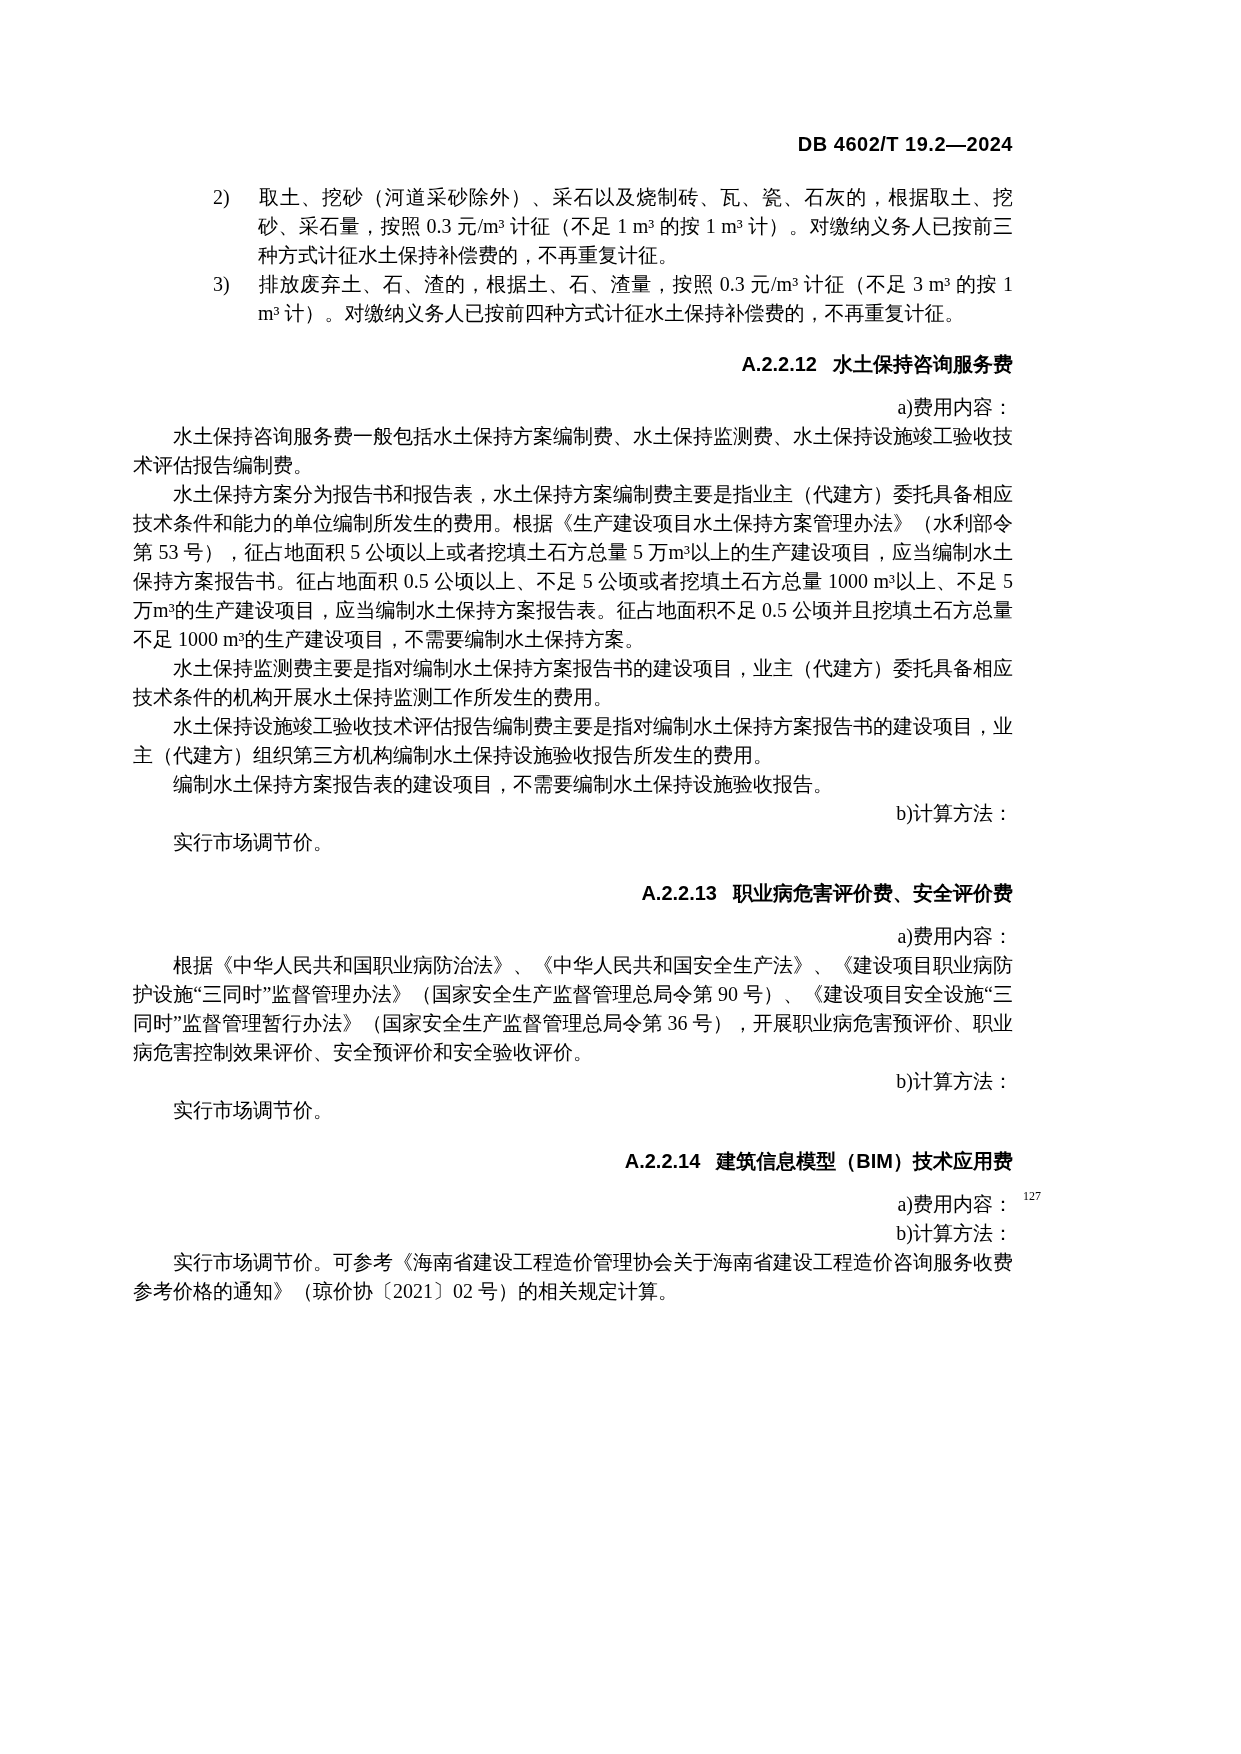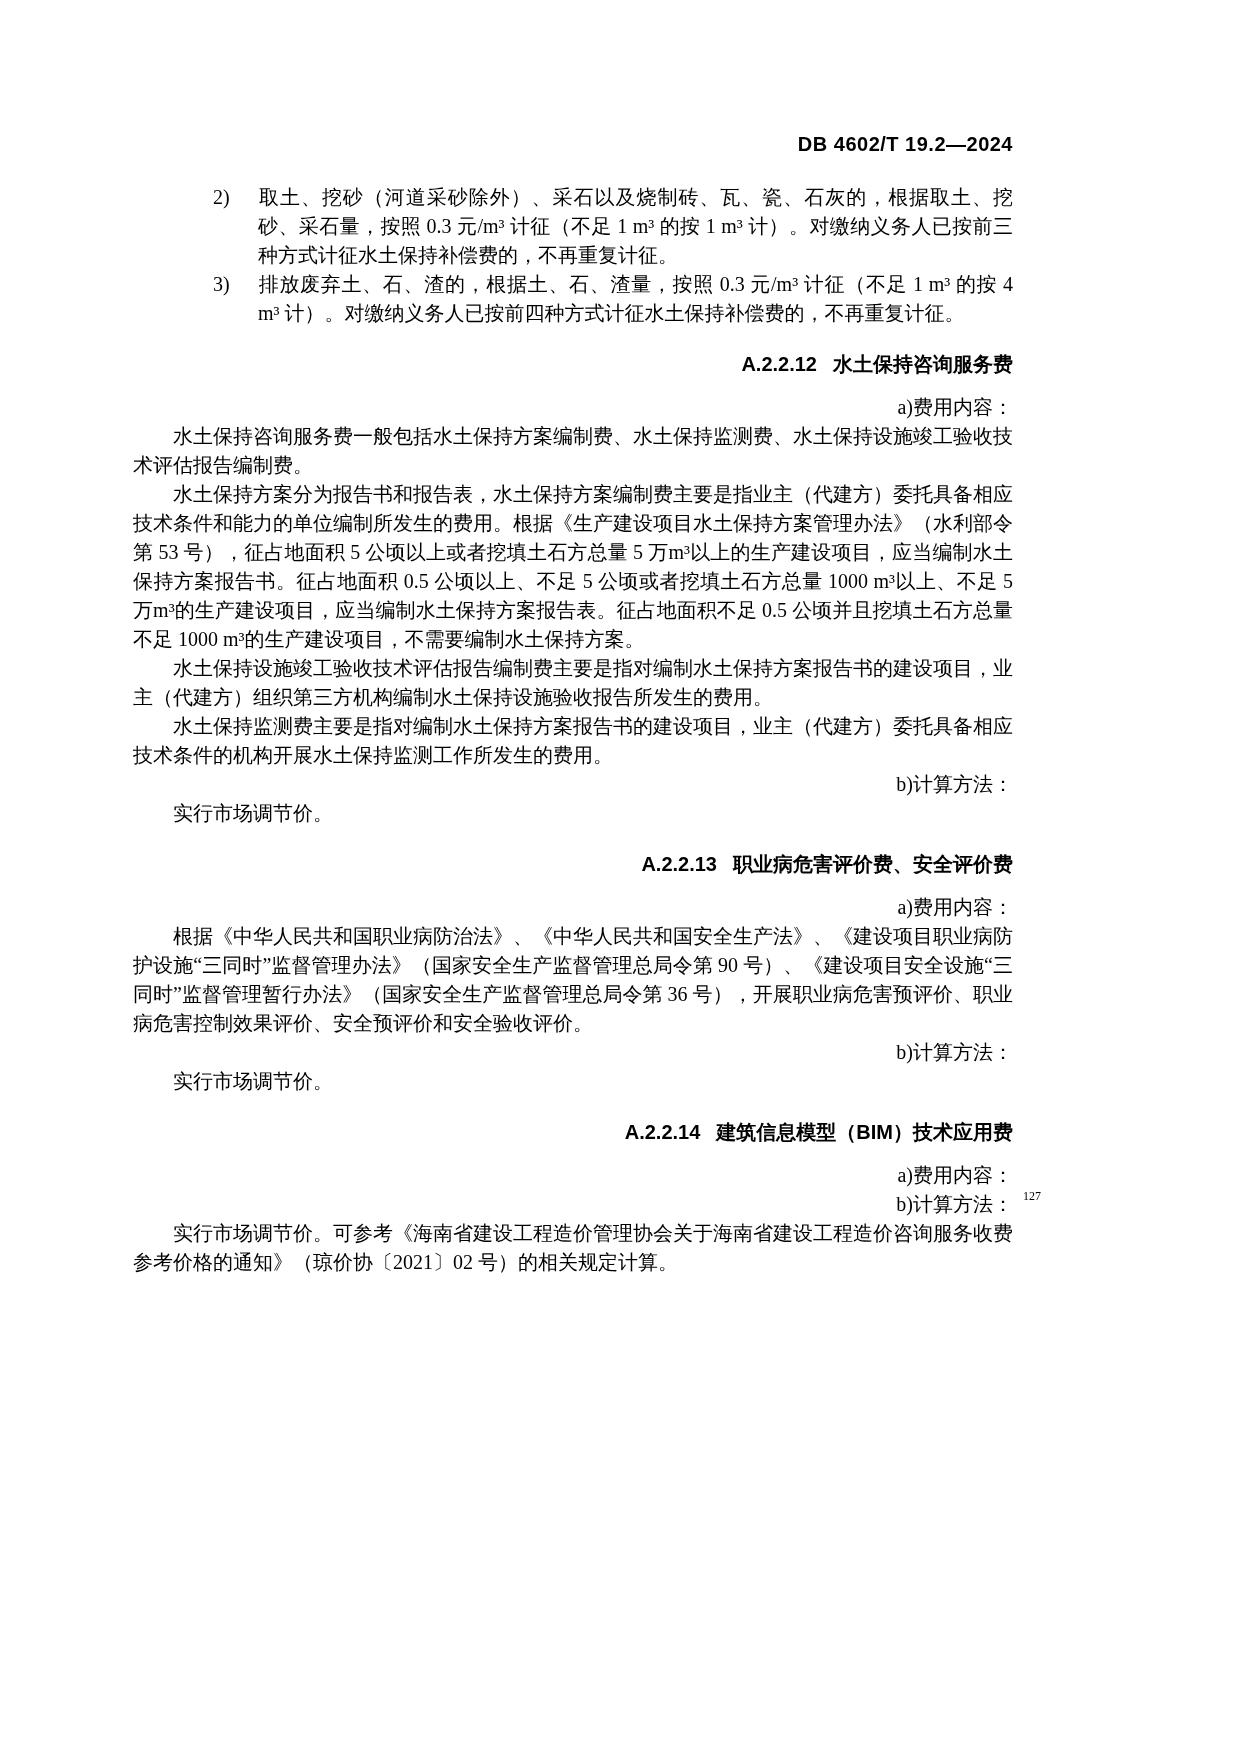--- a/index.html
+++ b/index.html
@@ -69,30 +69,31 @@
 </style>
 </head>
 <body>
 
 <div class="page">
 
   <div class="doc-header">DB 4602/T 19.2—2024</div>
 
   <div class="list-item"><span class="li-marker">2)</span><span>取土、挖砂（河道采砂除外）、采石以及烧制砖、瓦、瓷、石灰的，根据取土、挖砂、采石量，按照 0.3 元/m³ 计征（不足 1 m³ 的按 1 m³ 计）。对缴纳义务人已按前三种方式计征水土保持补偿费的，不再重复计征。</span></div>
 
-  <div class="list-item"><span class="li-marker">3)</span><span>排放废弃土、石、渣的，根据土、石、渣量，按照 0.3 元/m³ 计征（不足 1 m³ 的按 4 m³ 计）。对缴纳义务人已按前四种方式计征水土保持补偿费的，不再重复计征。</span></div>
+  <div class="list-item"><span class="li-marker">3)</span><span>排放废弃土、石、渣的，根据土、石、渣量，按照 0.3 元/m³ 计征（不足 3 m³ 的按 1 m³ 计）。对缴纳义务人已按前四种方式计征水土保持补偿费的，不再重复计征。</span></div>
 
   <h3 class="sec-heading"><span class="sec-num">A.2.2.12</span><span class="sec-title">水土保持咨询服务费</span></h3>
 
   <div class="sub-label"><span class="sl-marker">a)</span><span>费用内容：</span></div>
 
   <p class="para">水土保持咨询服务费一般包括水土保持方案编制费、水土保持监测费、水土保持设施竣工验收技术评估报告编制费。</p>
   <p class="para">水土保持方案分为报告书和报告表，水土保持方案编制费主要是指业主（代建方）委托具备相应技术条件和能力的单位编制所发生的费用。根据《生产建设项目水土保持方案管理办法》（水利部令第 53 号），征占地面积 5 公顷以上或者挖填土石方总量 5 万m³以上的生产建设项目，应当编制水土保持方案报告书。征占地面积 0.5 公顷以上、不足 5 公顷或者挖填土石方总量 1000 m³以上、不足 5 万m³的生产建设项目，应当编制水土保持方案报告表。征占地面积不足 0.5 公顷并且挖填土石方总量不足 1000 m³的生产建设项目，不需要编制水土保持方案。</p>
+  <p class="para">水土保持监测费主要是指对编制水土保持方案报告书的建设项目，业主（代建方）委托具备相应技术条件的机构开展水土保持监测工作所发生的费用。</p>
   <p class="para">水土保持设施竣工验收技术评估报告编制费主要是指对编制水土保持方案报告书的建设项目，业主（代建方）组织第三方机构编制水土保持设施验收报告所发生的费用。</p>
-  <p class="para">水土保持监测费主要是指对编制水土保持方案报告书的建设项目，业主（代建方）委托具备相应技术条件的机构开展水土保持监测工作所发生的费用。</p>
+  <p class="para">编制水土保持方案报告表的建设项目，不需要编制水土保持设施验收报告。</p>
 
   <div class="sub-label"><span class="sl-marker">b)</span><span>计算方法：</span></div>
 
   <p class="para">实行市场调节价。</p>
 
   <h3 class="sec-heading"><span class="sec-num">A.2.2.13</span><span class="sec-title">职业病危害评价费、安全评价费</span></h3>
 
   <div class="sub-label"><span class="sl-marker">a)</span><span>费用内容：</span></div>
 
   <p class="para">根据《中华人民共和国职业病防治法》、《中华人民共和国安全生产法》、《建设项目职业病防护设施“三同时”监督管理办法》（国家安全生产监督管理总局令第 90 号）、《建设项目安全设施“三同时”监督管理暂行办法》（国家安全生产监督管理总局令第 36 号），开展职业病危害预评价、职业病危害控制效果评价、安全预评价和安全验收评价。</p>

